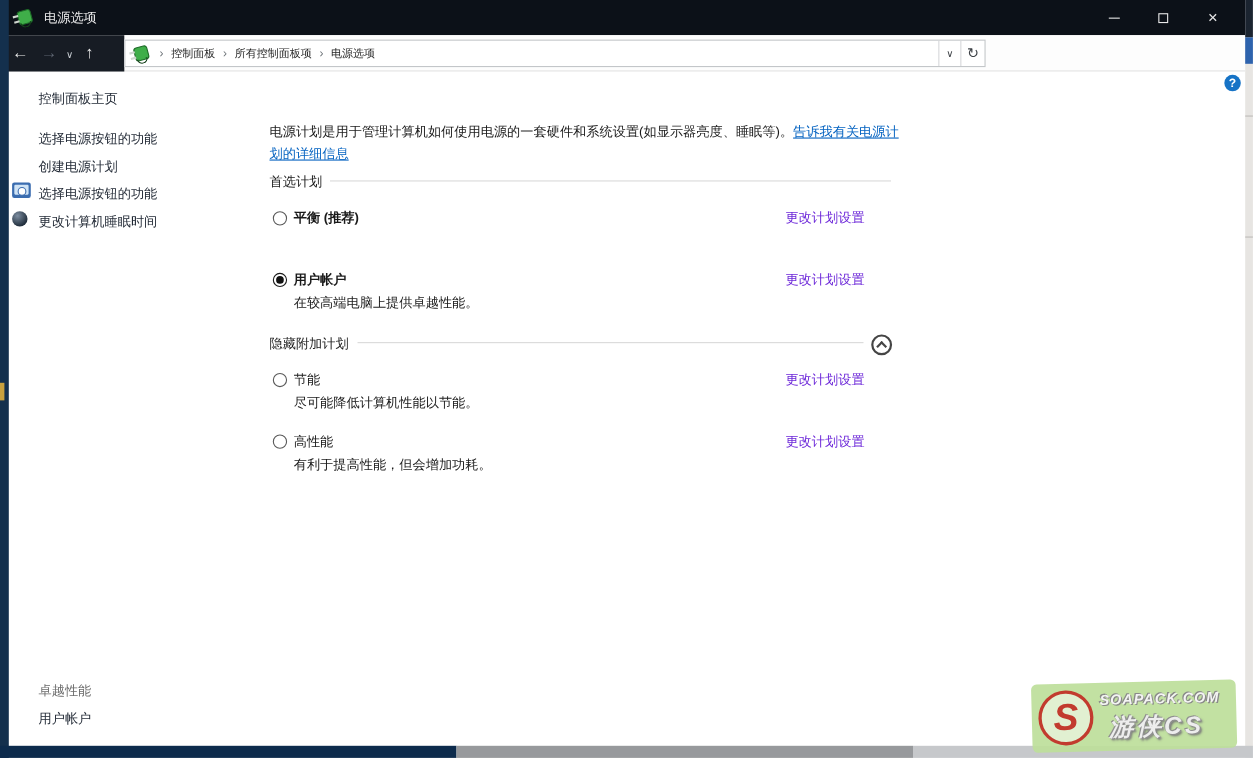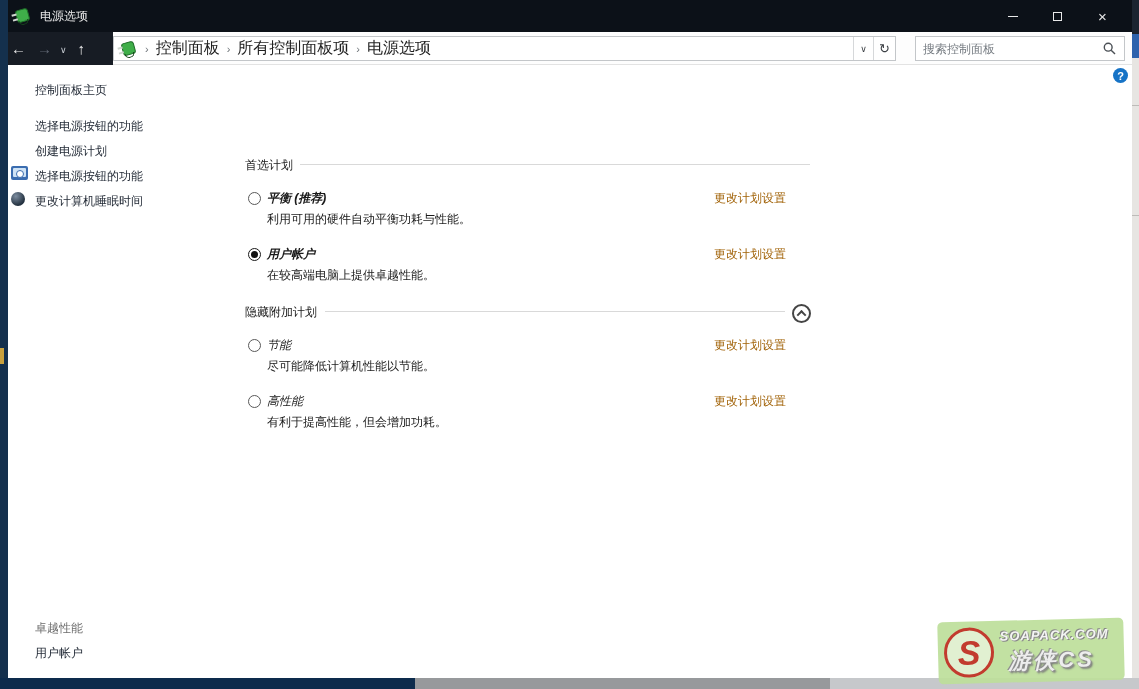--- a/index.html
+++ b/index.html
@@ -19,21 +19,21 @@
 
   
   .navbar { position:absolute; left:0; top:32px; width:1132px; height:33px; background:#fdfdfd; border-bottom:1px solid #e3e3e3; }
   .nav-left { position:absolute; left:0; top:0; width:113px; height:33px; background:#171c24; display:flex; align-items:center; }
   .nav-arrow { color:#e8e8e8; font-size:15px; margin-left:11px; }
   .nav-arrow.disabled { color:#5d6470; }
   .nav-arrow.small { font-size:9px; color:#c7ccd2; margin-left:8px; margin-top:2px; }
   .addr-group { position:absolute; left:113px; top:4px; width:783px; height:25px; border:1px solid #c3c6c9; background:#fff; display:flex; align-items:center; }
   .addr-icon { margin-left:6px; width:18px; height:16px; position:relative; flex:0 0 auto; }
   .crumb-sep { color:#6d7378; font-size:11px; margin:0 7px; }
-  .crumb { color:#1f1f1f; font-size:16px; white-space:nowrap;font-family:Liberation Serif, serif; }
+  .crumb { color:#1f1f1f; font-size:10px; white-space:nowrap;font-family:Liberation Serif, serif; }
   .addr-cell { position:absolute; top:0; height:23px; display:flex; align-items:center; justify-content:center; color:#3c4045; border-left:1px solid #d6d8da; }
   .cell-drop { right:22px; width:20px; font-size:9px; }
   .cell-refresh { right:0; width:22px; font-size:13px; }
   .searchbox { position:absolute; left:915px; top:4px; width:210px; height:25px; border:1px solid #c3c6c9; background:#fff; }
   .searchbox input { position:absolute; left:7px; top:3px; width:170px; height:17px; border:none; outline:none; font-family:"Liberation Sans",sans-serif; font-size:12px; color:#1a1a1a; }
   .searchbox input::placeholder { color:#767c82; opacity:1; }
   .mag { position:absolute; right:8px; top:5px; }
 
   
   .strip-left { position:absolute; left:0; top:0; width:8px; height:689px; background:#14304d; }
@@ -58,24 +58,24 @@
   .mon-icon::after { content:""; position:absolute; left:2px; top:2px; right:2px; bottom:3px; background:#cfe3f5; border-radius:1px; }
   .mon-icon::before { content:""; position:absolute; z-index:2; left:5px; top:4px; width:6px; height:6px; border-radius:50%; background:#fff; border:1px solid #3b6db0; }
   .moon-icon { width:14px; height:14px; border-radius:50%; background:radial-gradient(circle at 35% 30%, #7d8da0, #23313f 70%); }
 
   
   .h1 { position:absolute; left:245px; top:88px; font-size:17px; color:#2457a4; }
   .intro { position:absolute; left:245px; top:110px; width:585px; line-height:20px; color:#1a1a1a; }
   .intro a { color:#0563c1; text-decoration:underline; }
   .sec-label { position:absolute; left:245px; color:#1a1a1a; }
   .sec-rule { position:absolute; height:1px; background:#d9d9d9; }
-  .plan-name { position:absolute; left:267px; color:#1a1a1a;font-style:italic; }
+  .plan-name { position:absolute; left:267px; color:#1a1a1a; }
   .bold { font-weight:bold; }
   .plan-desc { position:absolute; left:267px; color:#1a1a1a; }
-  .plan-link { position:absolute; left:714px; color:#a16207; cursor:pointer; white-space:nowrap; }
+  .plan-link { position:absolute; left:714px; color:#6d28d9; cursor:pointer; white-space:nowrap; }
   .radio { position:absolute; left:248px; width:13px; height:13px; border:1px solid #595959; border-radius:50%; background:#fff; }
   .radio.checked { border-color:#1a1a1a; }
   .radio.checked::after { content:""; position:absolute; left:2px; top:2px; width:7px; height:7px; border-radius:50%; background:#111; }
   .collapse-btn { position:absolute; left:792px; top:304px; width:19px; height:19px; border:2px solid #454545; border-radius:50%; display:flex; align-items:center; justify-content:center; }
   .chev-up { width:7px; height:7px; border-left:2px solid #454545; border-top:2px solid #454545; transform:rotate(45deg) translate(1px,1px); }
 
   
   .plug { position:absolute; left:2px; top:1px; width:13px; height:13px; background:#3fae49; border:1px solid #1e6b28; border-radius:3px; transform:rotate(-15deg); }
   .plug::before { content:""; position:absolute; left:-5px; top:2px; width:5px; height:2px; background:#cfd6cf; box-shadow:0 5px 0 #cfd6cf; }
   .plug::after { content:""; position:absolute; right:1px; bottom:-4px; width:8px; height:4px; border:1px solid #16421c; border-top:none; border-radius:0 0 6px 6px; }
@@ -128,55 +128,49 @@
       <span class="crumb">所有控制面板项</span>
       <span class="crumb-sep">›</span>
       <span class="crumb">电源选项</span>
       <div class="addr-cell cell-drop">
           <span>∨</span>
         </div>
       <div class="addr-cell cell-refresh">
           <span>↻</span>
         </div>
     </div>
-    <div class="searchbox">
-      <input type="text" placeholder="搜索控制面板" style="">
-      <span class="mag">
-        <svg width="13" height="13" viewBox="0 0 13 13">
-            <circle cx="5.2" cy="5.2" r="3.9" fill="none" stroke="#4a4f55" stroke-width="1.4"></circle>
-            <line x1="8.2" y1="8.2" x2="12" y2="12" stroke="#4a4f55" stroke-width="1.4"></line>
-          </svg>
-      </span>
-    </div>
   </div>
 
   <div class="help-badge">?</div>
 
   <div class="side-link" style="top:82px">控制面板主页</div>
   <div class="side-link" style="top:118px">选择电源按钮的功能</div>
   <div class="side-link" style="top:143px">创建电源计划</div>
   <div class="side-icon" style="top:166px">
       <div class="mon-icon"></div>
     </div>
   <div class="side-link" style="top:168px">选择电源按钮的功能</div>
   <div class="side-icon" style="top:192px">
       <div class="moon-icon"></div>
     </div>
   <div class="side-link" style="top:193px">更改计算机睡眠时间</div>
   <div class="side-gray" style="top:620px">卓越性能</div>
   <div class="side-link" style="top:645px">用户帐户</div>
 
+  <div class="intro">
+    <span>电源计划是用于管理计算机如何使用电源的一套硬件和系统设置(如显示器亮度、睡眠等)。</span><a>告诉我有关电源计</a><br>
+    <a>划的详细信息</a>
+  </div>
 
   <div class="sec-label" style="top:157px">首选计划</div>
   <div class="sec-rule" style="left:300px; top:164px; width:510px"></div>
 
   <div class="radio" style="top:192px"></div>
   <div class="plan-name bold" style="top:190px">平衡 (推荐)</div>
   <div class="plan-link" style="top:190px">更改计划设置</div>
-  <div class="plan-desc" style="top:211px">利用可用的硬件自动平衡功耗与性能。</div>
 
   <div class="radio checked" style="top:248px"></div>
   <div class="plan-name bold" style="top:246px">用户帐户</div>
   <div class="plan-link" style="top:246px">更改计划设置</div>
   <div class="plan-desc" style="top:267px">在较高端电脑上提供卓越性能。</div>
 
   <div class="sec-label" style="top:304px">隐藏附加计划</div>
   <div class="sec-rule" style="left:325px; top:311px; width:460px"></div>
   <div class="collapse-btn">
       <div class="chev-up"></div>

